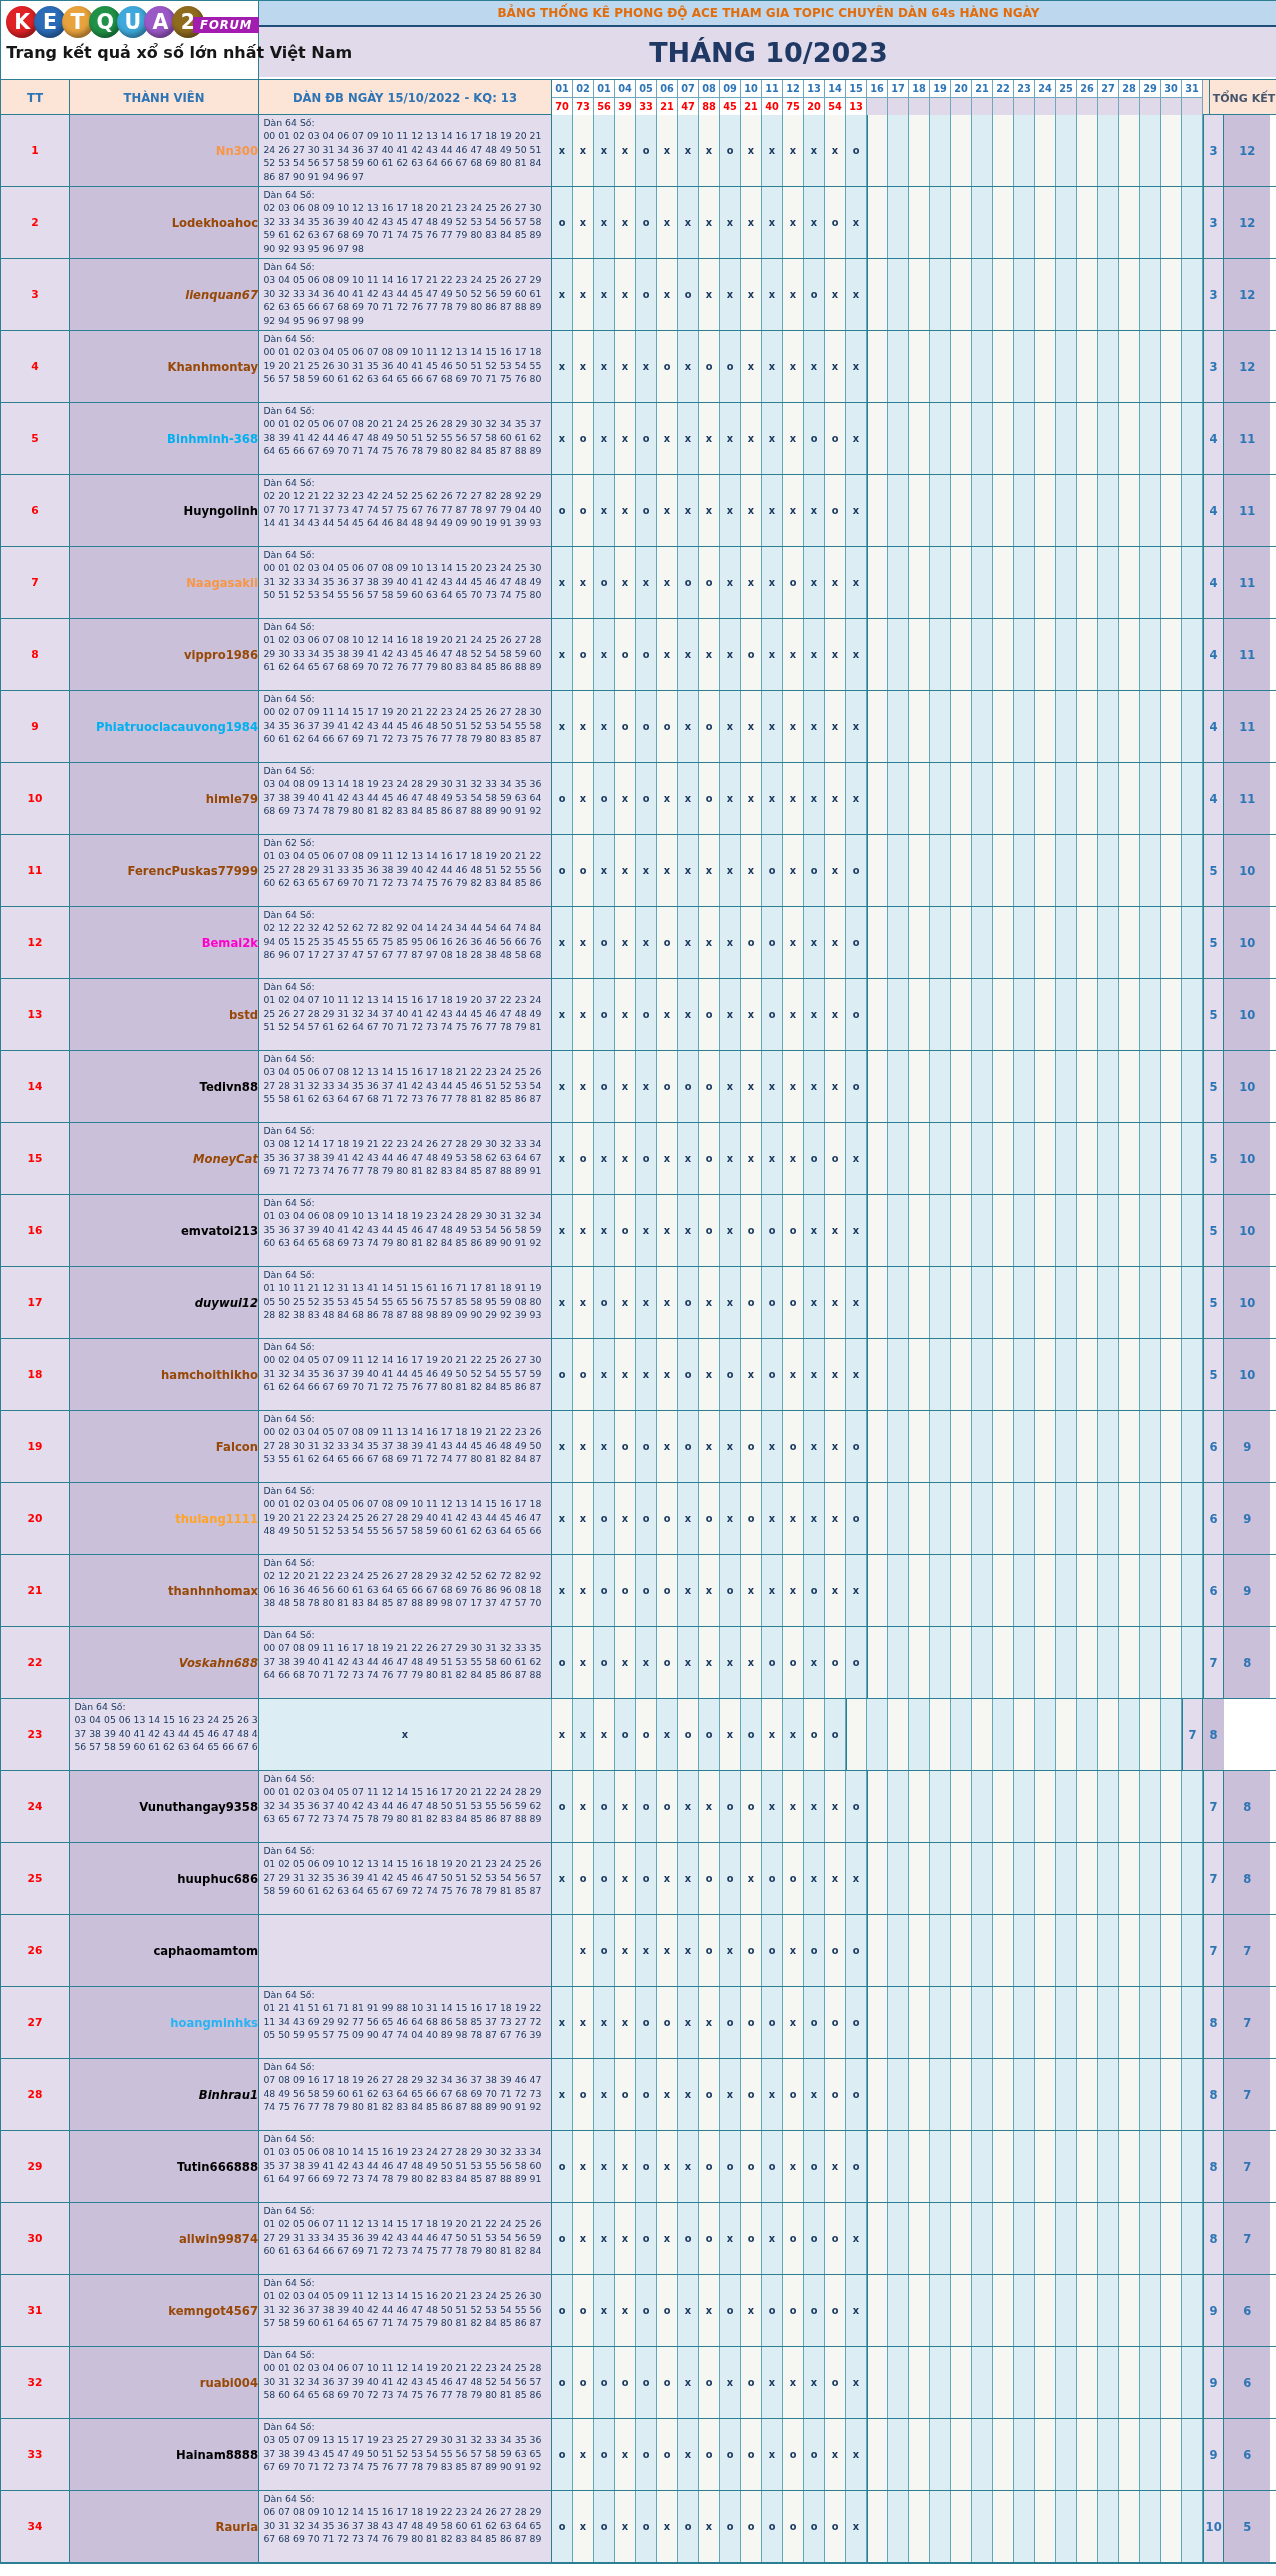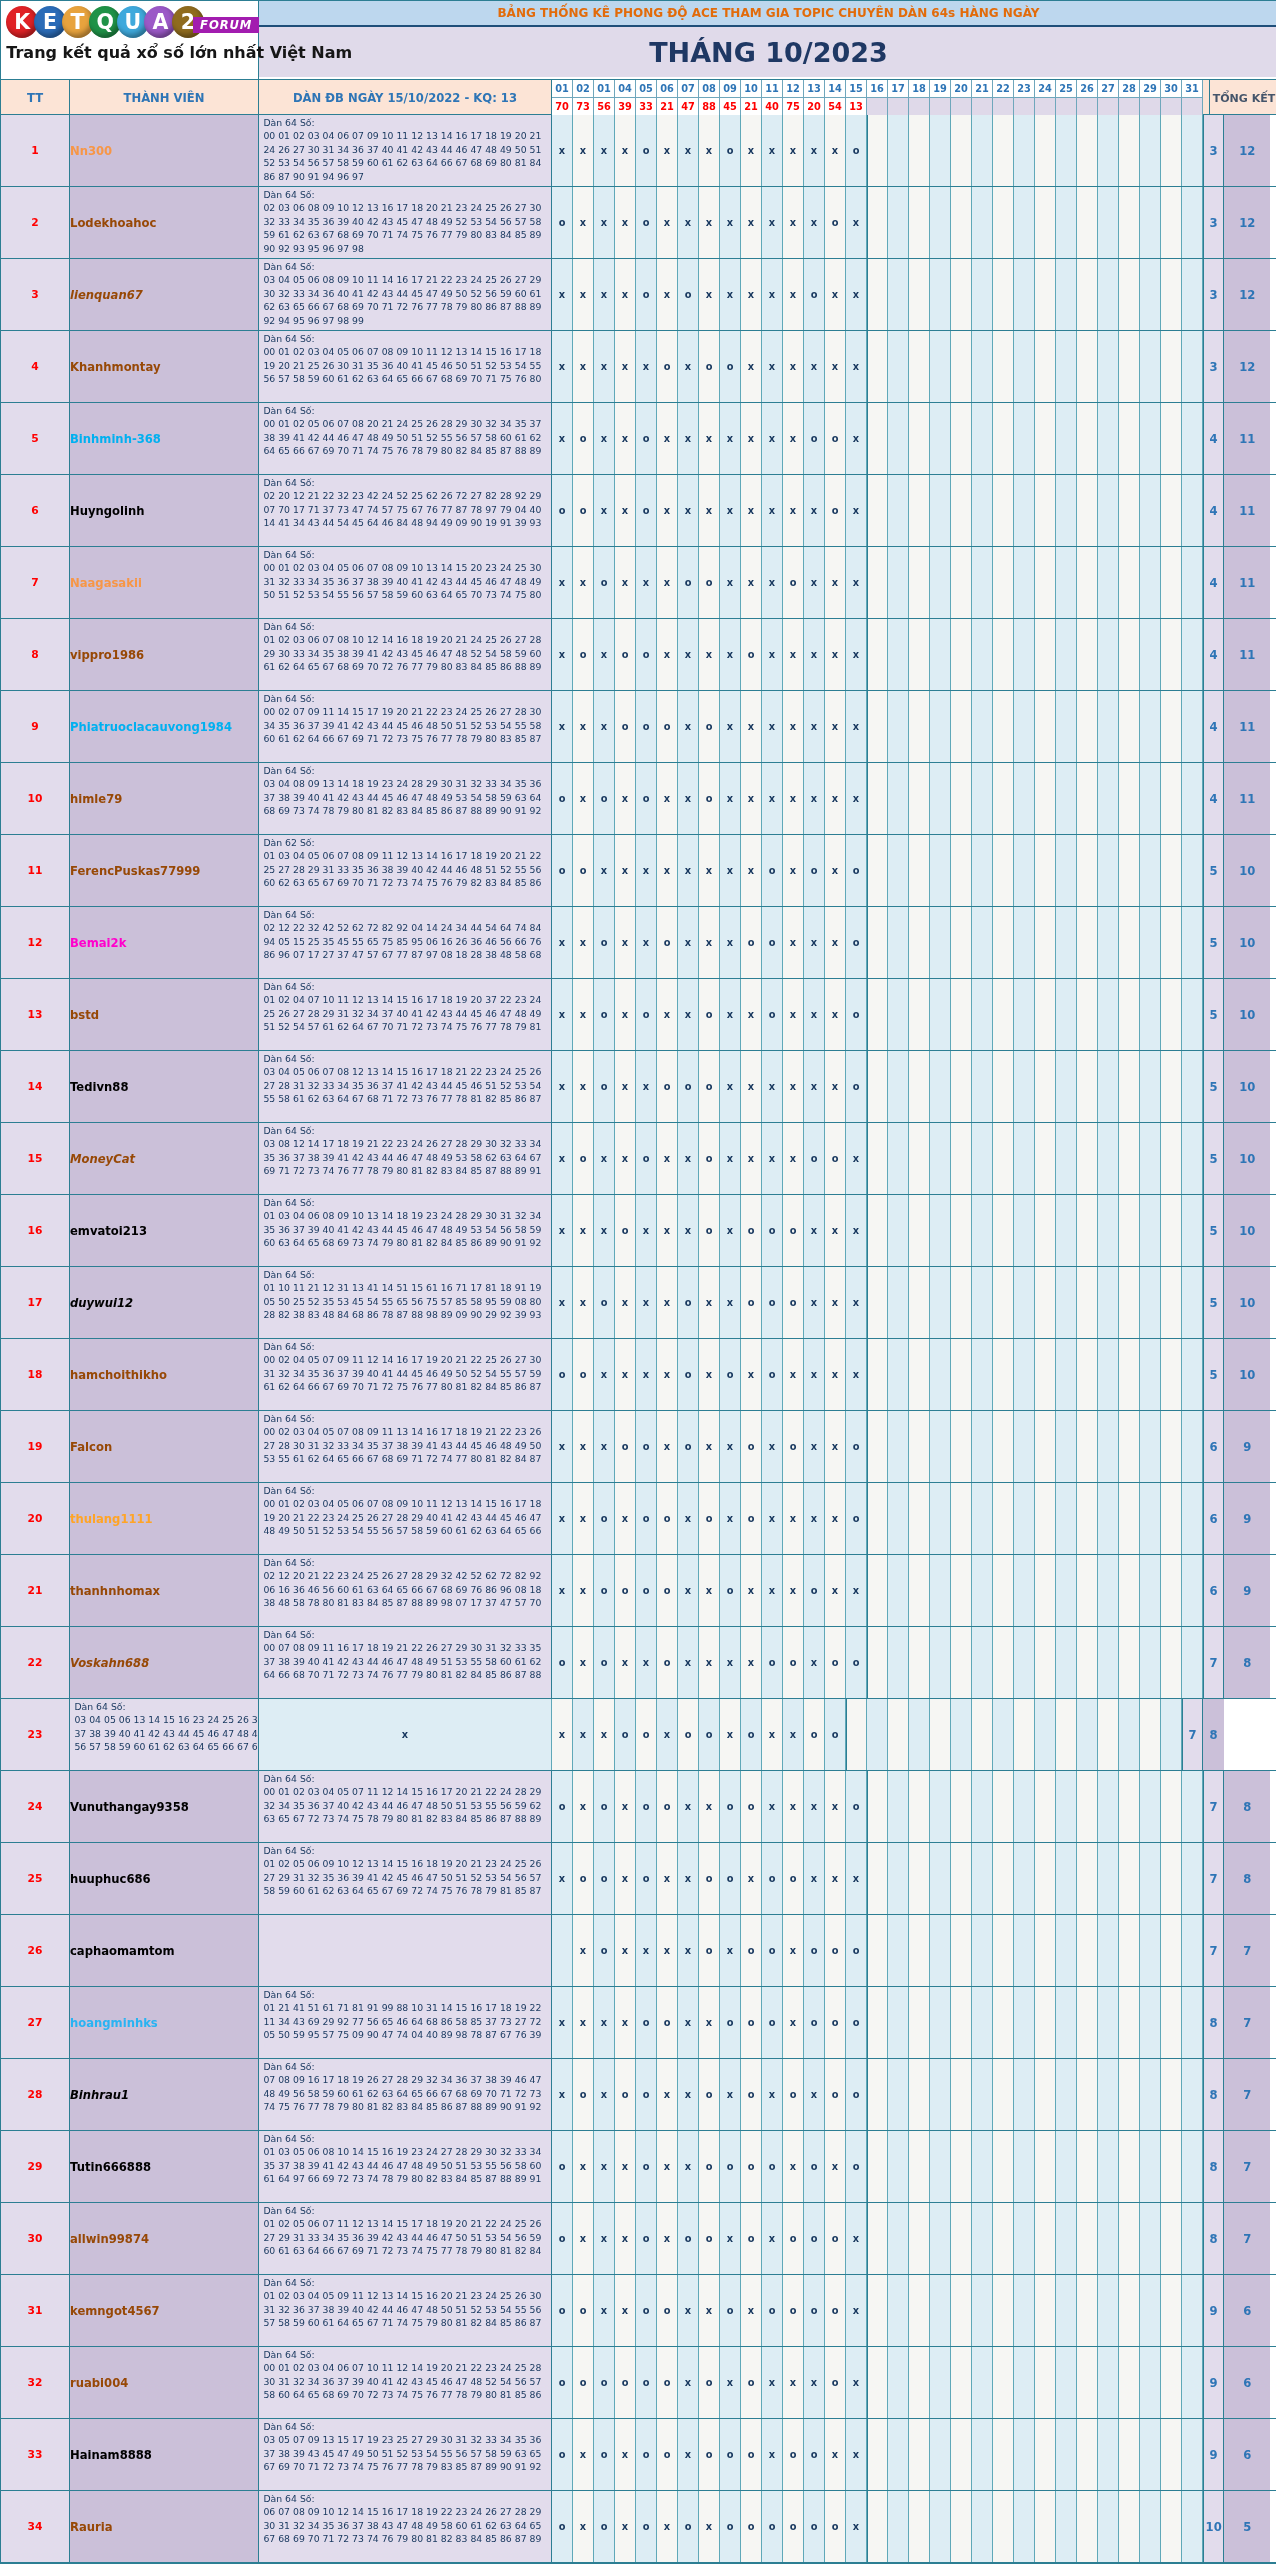--- a/index.html
+++ b/index.html
@@ -34,21 +34,21 @@
         color:#2E75B6;background:#ffffff;border-right:0.9px solid #6FA7BC;border-bottom:0.9px solid #6FA7BC;}
   .dh.res{color:#FF0000;}
   .dh.res.empty{background:#DFD9E9;}
   .tk{display:flex;align-items:center;justify-content:center;color:#44546A;font-weight:bold;font-size:11px;}
 
   
   .mrow{display:grid;grid-template-columns:69px 189px 293px repeat(31,21px) 21.3px 46px;
         height:72px;border-bottom:1.8px solid #2C7E93;}
   .ttc{background:#E2DCEC;color:#FF0000;font-weight:bold;font-size:10.7px;
         display:flex;align-items:center;justify-content:center;border-right:1.8px solid #2C7E93;}
-  .namec{background:#CBC0D9;display:flex;align-items:center;justify-content:flex-start;
+  .namec{background:#CBC0D9;display:flex;align-items:center;justify-content:flex-end;
         border-right:1.8px solid #2C7E93;overflow:hidden;}
   .namec span{font-weight:bold;font-size:11.6px;white-space:nowrap;}
   .danc{background:#E2DCEC;color:#17375E;font-size:9.3px;line-height:13.5px;
         padding:0.9px 0 0 4.4px;border-right:1.8px solid #2C7E93;overflow:hidden;white-space:nowrap;}
   .dc{display:flex;align-items:center;justify-content:center;font-weight:bold;font-size:9.8px;
         color:#17375E;border-right:0.9px solid #5FA8B8;}
   .dc.odd{background:#DDEDF4;}
   .dc.even{background:#F6F6F3;}
   .dc.sep{border-left:1.8px solid #2C7E93;}
   .dc:last-of-type{border-right:1.8px solid #2C7E93;}

